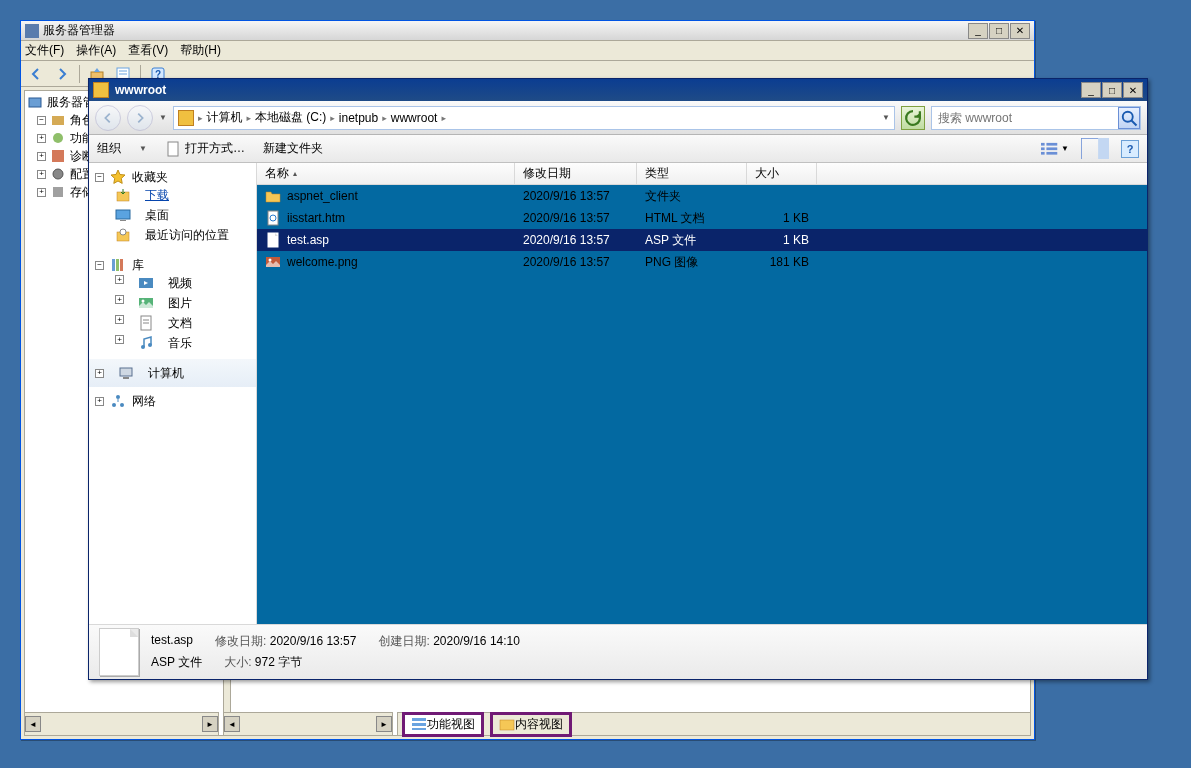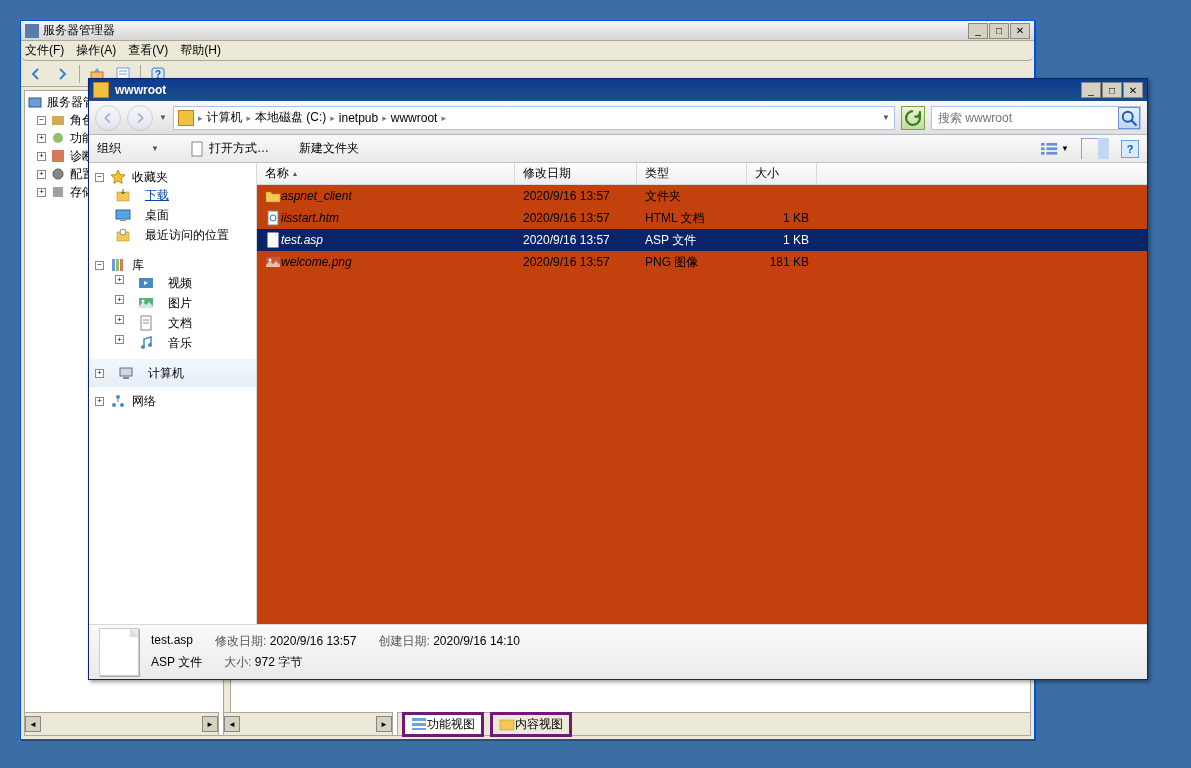--- a/index.html
+++ b/index.html
@@ -51,21 +51,20 @@
 }
 .winbtn.close{color:#000;}
 
 .sm-menubar {
   height:20px;
   background:#ece9d8;
   border-bottom:1px solid #aca899;
   display:flex;align-items:center;
   padding:0 4px;
   gap:12px;
-  border-radius:6px;
 }
 .sm-menubar span{ cursor:default; }
 
 .sm-toolbar{
   height:26px;
   background:#ece9d8;
   border-bottom:1px solid #aca899;
   display:flex;align-items:center;
   padding:0 4px; gap:4px;
 }
@@ -146,21 +145,21 @@
 }
 .breadcrumb .bicon{width:16px;height:16px;background:#f0c040;border:1px solid #c08020;flex-shrink:0;}
 .breadcrumb .sep{color:#777;font-size:9px;}
 .refreshbtn{width:24px;height:24px;border:1px solid #7fa040;background:linear-gradient(#eaf5da,#c0dca0);display:flex;align-items:center;justify-content:center;}
 .searchbox{width:210px;height:24px;border:1px solid #aac4e8;background:#fff;display:flex;align-items:center;}
 .searchbox input{border:none;outline:none;flex:1;padding:0 6px;font-size:12px;color:#0f172a;background:transparent;}
 .searchbox .sicon{width:22px;height:22px;border:1px solid #6a8fd6;background:linear-gradient(#e8f0ff,#c0d4f4);display:flex;align-items:center;justify-content:center;}
 
 .ex-toolbar{
   height:28px;background:linear-gradient(#fafafa,#e9e9e9);border-bottom:1px solid #c0c0c0;
-  display:flex;align-items:center;padding:0 8px;gap:30px;
+  display:flex;align-items:center;padding:0 8px;gap:18px;
 }
 .ex-toolbar .right{margin-left:auto;display:flex;align-items:center;gap:12px;}
 .ex-toolbar .txt{cursor:default;}
 .viewbtn{width:28px;height:20px;display:flex;align-items:center;justify-content:center;}
 .helpbtn{width:18px;height:18px;border:1px solid #6a9fd6;background:#d8ecff;display:flex;align-items:center;justify-content:center;color:#1a5ab0;font-weight:bold;font-size:11px;}
 
 .ex-body{display:flex;height:calc(100% - 22px - 34px - 28px - 55px);}
 
 .ex-sidebar{
   width:168px;background:#fff;border-right:1px solid #d9d9d9;overflow:hidden;
@@ -168,34 +167,34 @@
 .side-group{padding:4px 6px;}
 .side-head{display:flex;align-items:center;gap:6px;height:20px;font-size:12px;}
 .side-head .exp{flex-shrink:0;}
 .side-item{display:flex;gap:14px;height:20px;padding-left:20px;}
 .side-item.link{color:#0645ad;text-decoration:underline;}
 .side-shade{background:linear-gradient(#f3f7fb,#e6eef7);margin:0;padding:4px 6px;}
 .side-shade .side-item{padding-left:10px;}
 .iicon{width:16px;height:16px;flex-shrink:0;display:inline-block;}
 .iicon.star svg,.iicon svg{width:16px;height:16px;}
 
-.ex-files{flex:1;background:#c2410c;position:relative;}
+.ex-files{flex:1;background:#0369a1;position:relative;}
 .fl-header{
   display:flex;height:22px;border-bottom:1px solid #d9d9d9;background:linear-gradient(#fdfdfd,#f0f0f0);
 }
 .fl-col{padding:0 8px;display:flex;align-items:center;border-right:1px solid #d9d9d9;font-size:12px;cursor:default;}
 .fl-col.name{flex:0 0 258px;}
 .fl-col.date{flex:0 0 122px;}
 .fl-col.type{flex:0 0 110px;}
 .fl-col.size{flex:0 0 70px;}
 .sort-ind{margin-left:4px;font-size:8px;color:#555;}
 
 .fl-row{display:flex;align-items:center;height:22px;}
 .fl-row .c{padding:0 8px;overflow:hidden;white-space:nowrap;}
-.fl-row .c.name{flex:0 0 258px;display:flex;align-items:center;font-style:italic;}
+.fl-row .c.name{flex:0 0 258px;display:flex;align-items:center;gap:6px;}
 .fl-row .c.date{flex:0 0 122px;}
 .fl-row .c.type{flex:0 0 110px;}
 .fl-row .c.size{flex:0 0 70px;text-align:right;}
 .fl-row.selected{background:#0a246a;color:#fff;}
 .ficon{width:16px;height:16px;flex-shrink:0;}
 
 .ex-details{
   height:55px;border-top:1px solid #d9d9d9;background:linear-gradient(#fafafa,#eaeaea);
   display:flex;align-items:center;padding:4px 10px;gap:12px;
 }

